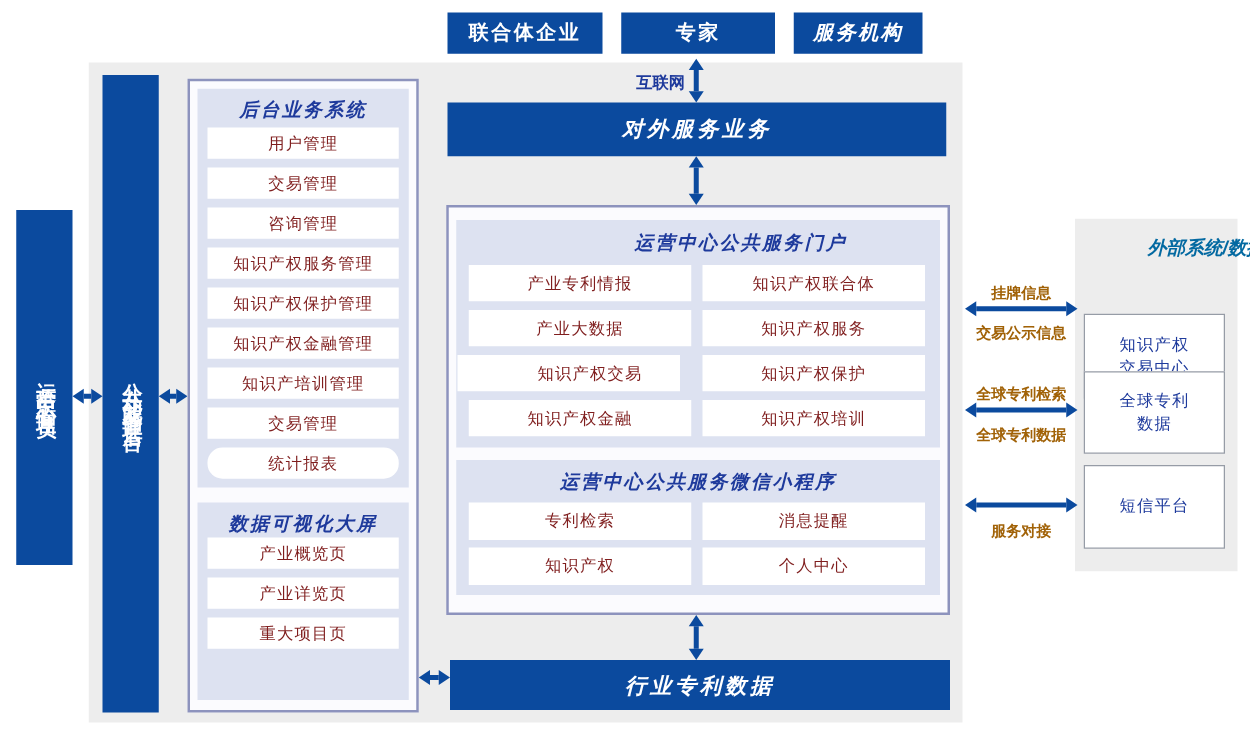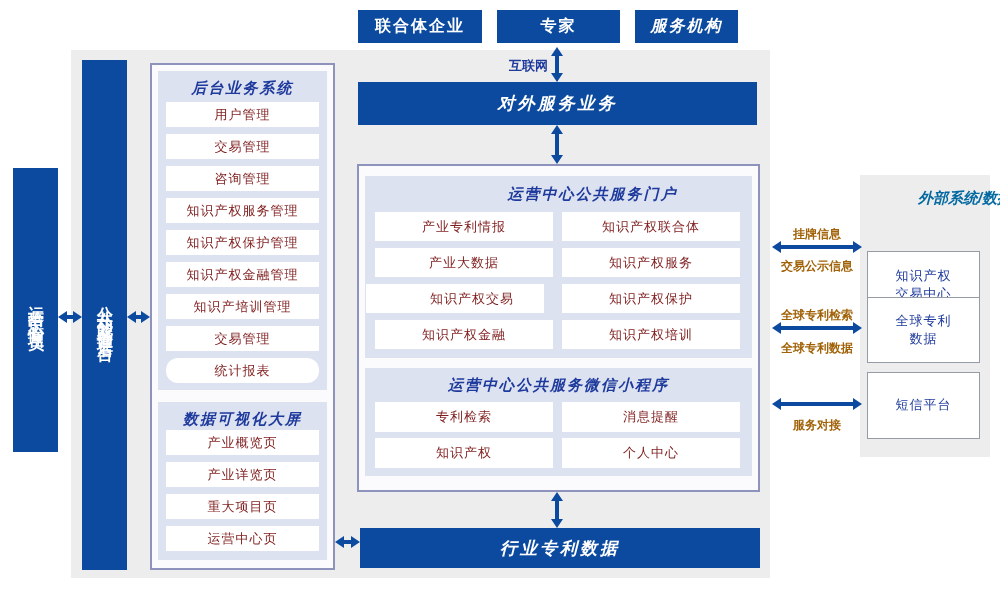--- a/index.html
+++ b/index.html
@@ -108,21 +108,20 @@
   <div class="abs item" style="left:166px; top:262px; width:153px; height:25px;">知识产权金融管理</div>
   <div class="abs item" style="left:166px; top:294px; width:153px; height:25px;">知识产培训管理</div>
   <div class="abs item" style="left:166px; top:326px; width:153px; height:25px;">交易管理</div>
   <div class="abs item" style="left:166px; top:358px; width:153px; height:25px;border-radius:12px;">统计报表</div>
 
   <div class="abs panel" style="left:158px; top:402px; width:169px; height:158px;"></div>
   <div class="abs ptitle" style="left:158px; top:408px; width:169px; height:22px;">数据可视化大屏</div>
   <div class="abs item" style="left:166px; top:430px; width:153px; height:25px;">产业概览页</div>
   <div class="abs item" style="left:166px; top:462px; width:153px; height:25px;">产业详览页</div>
   <div class="abs item" style="left:166px; top:494px; width:153px; height:25px;">重大项目页</div>
-  <div class="abs item" style="left:166px; top:526px; width:153px; height:25px;">运营中心页</div>
 
   <div class="abs outerbox" style="left:357px; top:164px; width:403px; height:328px;"></div>
 
   <div class="abs panel" style="left:365px; top:176px; width:387px; height:182px;"></div>
   <div class="abs ptitle" style="left:365px; top:182px; width:387px; height:24px;margin-left:34px;">运营中心公共服务门户</div>
   <div class="abs item" style="left:375px; top:212px; width:178px; height:29px;">产业专利情报</div>
   <div class="abs item" style="left:562px; top:212px; width:178px; height:29px;">知识产权联合体</div>
   <div class="abs item" style="left:375px; top:248px; width:178px; height:29px;">产业大数据</div>
   <div class="abs item" style="left:562px; top:248px; width:178px; height:29px;">知识产权服务</div>
   <div class="abs item" style="left:366px; top:284px; width:178px; height:29px;padding-left:34px;">知识产权交易</div>

